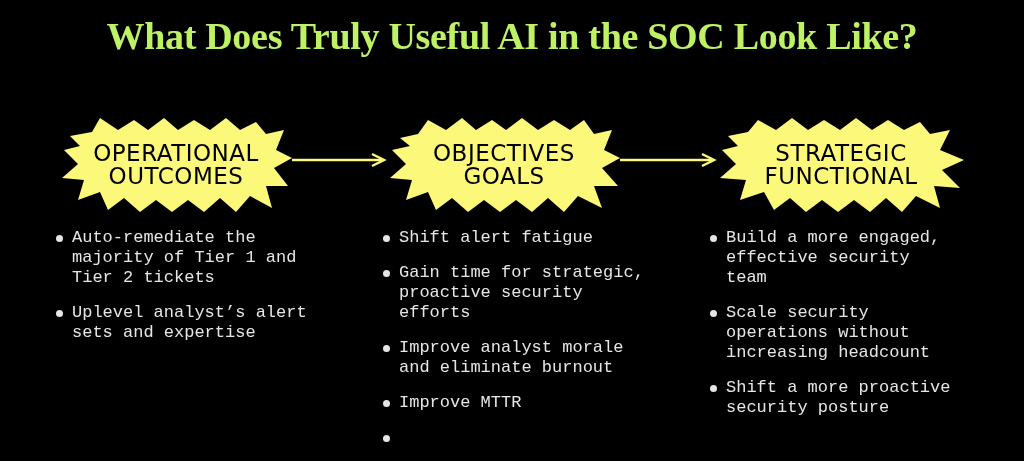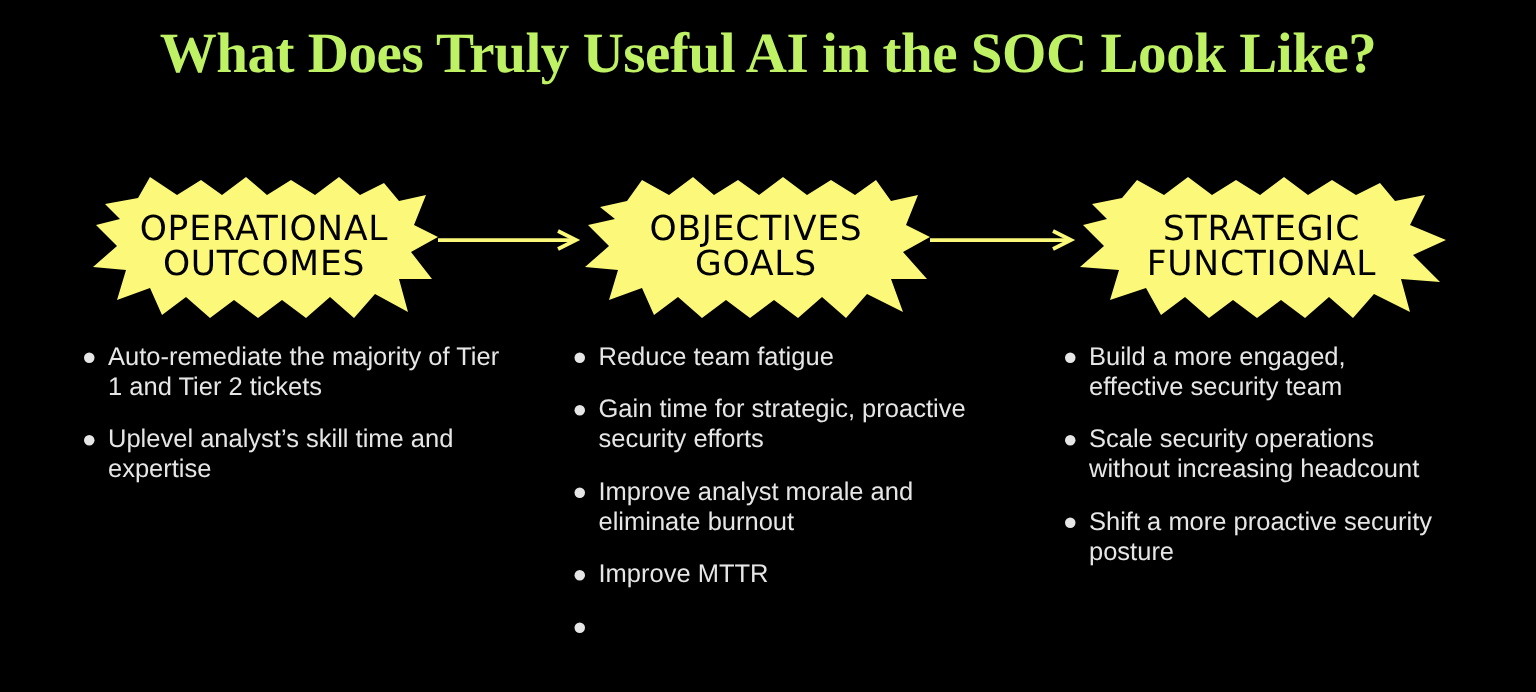--- a/index.html
+++ b/index.html
@@ -21,21 +21,21 @@
     display:flex; flex-direction:column; align-items:center; justify-content:center;
     font-family:"DejaVu Sans", sans-serif; font-weight:normal; font-size:23px;
     line-height:23px; color:#000; letter-spacing:0.5px; text-align:center;
   }
   .arrow { position:absolute; top:150px; }
   .col {
     position:absolute; top:228px; color:#e6e6e6; font-size:17px; line-height:20px;
     font-family:"Liberation Sans", sans-serif;
   }
   .col ul { margin:0; padding:0; list-style:none; }
-  .col li { position:relative; padding-left:16px; margin-bottom:15px; }
+  .col li { position:relative; padding-left:16px; margin-bottom:15px;font-family:Liberation Mono, monospace; }
   .col li .dot {
     position:absolute; left:0; top:7px; width:7px; height:7px; border-radius:50%;
     background:#e6e6e6;
   }
 </style>
 </head>
 <body>
 
 <div class="title">What Does Truly Useful AI in the SOC Look Like?</div>
 
@@ -75,27 +75,27 @@
   </svg>
   <div class="label">
     <div>STRATEGIC</div>
     <div>FUNCTIONAL</div>
   </div>
 </div>
 
 <div class="col" style="left:56px;width:280px;">
   <ul>
     <li><span class="dot"></span><span>Auto-remediate the majority of Tier 1 and Tier 2 tickets</span></li>
-    <li><span class="dot"></span><span>Uplevel analyst’s skill time and expertise</span></li>
+    <li><span class="dot"></span><span>Uplevel analyst’s alert sets and expertise</span></li>
   </ul>
 </div>
 
 <div class="col" style="left:383px;width:275px;">
   <ul>
-    <li><span class="dot"></span><span>Reduce team fatigue</span></li>
+    <li><span class="dot"></span><span>Shift alert fatigue</span></li>
     <li><span class="dot"></span><span>Gain time for strategic, proactive security efforts</span></li>
     <li><span class="dot"></span><span>Improve analyst morale and eliminate burnout</span></li>
     <li><span class="dot"></span><span>Improve MTTR</span></li>
     <li><span class="dot"></span></li>
   </ul>
 </div>
 
 <div class="col" style="left:710px;width:245px;">
   <ul>
     <li><span class="dot"></span><span>Build a more engaged, effective security team</span></li>

